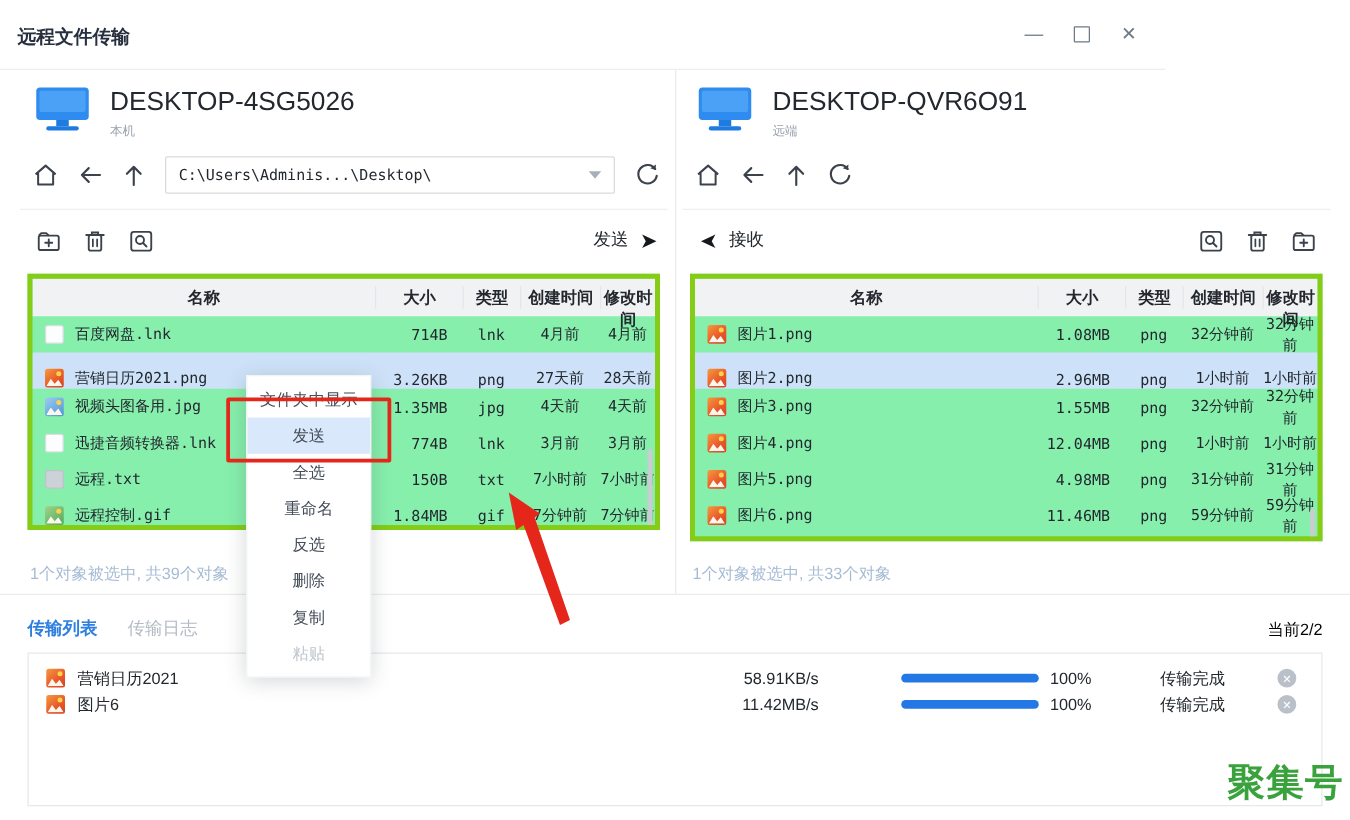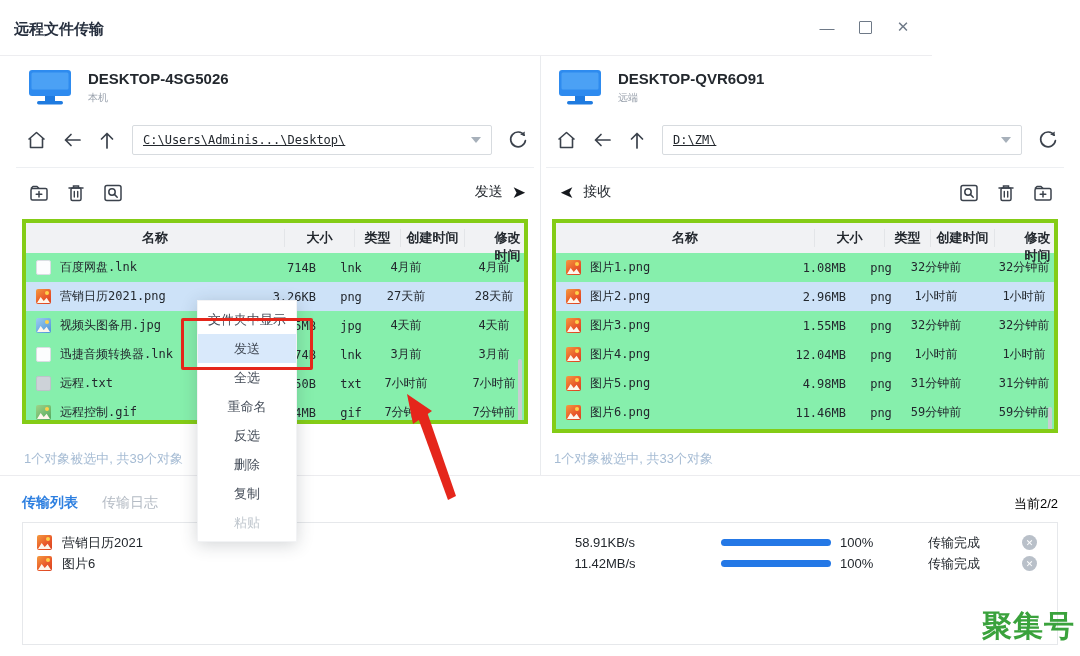--- a/index.html
+++ b/index.html
@@ -15,28 +15,28 @@
   .maxi-glyph{width:11px;height:11px;border:1.6px solid #6e7987;border-radius:1px;}
 
   
   .panel{position:absolute;top:56px;width:506px;height:420px;}
   .panel-left{left:22px;}
   .panel-right{left:552px;}
   .divider-v{position:absolute;left:540px;top:56px;width:1px;height:419px;background:#e9ebee;}
   .divider-h{position:absolute;left:0;top:475px;width:1080px;height:1px;background:#ececef;}
 
   .pc{position:absolute;top:12px;left:6px;display:flex;gap:16px;align-items:flex-start;}
-  .pc-name{font-size:15px;font-weight:bold;color:#23282e;margin-top:2px;}
+  .pc-name{font-size:21px;font-weight:normal;color:#23282e;margin-top:2px;}
   .pc-role{font-size:10px;color:#9aa2ad;margin-top:4px;}
 
   .nav{position:absolute;top:68px;left:4px;right:0;height:32px;display:flex;align-items:center;gap:16px;}
   .nav-icon{flex:none;display:flex;cursor:pointer;}
   .path-box{flex:1;height:30px;border:1px solid #d7dbdf;border-radius:2px;display:flex;align-items:center;
             padding:0 10px;box-sizing:border-box;background:#fff;cursor:text;}
-  .path-text{flex:1;font-family:"DejaVu Sans Mono","Liberation Mono",monospace;font-size:12px;color:#23282e;text-decoration:underline;}
+  .path-text{flex:1;font-family:"DejaVu Sans Mono","Liberation Mono",monospace;font-size:12px;color:#23282e;}
   .caret-down{width:0;height:0;border-left:5px solid transparent;border-right:5px solid transparent;
               border-top:6px solid #a7b0ba;flex:none;cursor:pointer;}
   .panel-line{position:absolute;top:111px;left:-6px;right:-6px;height:1px;background:#edeff2;}
 
   .toolbar{position:absolute;top:121px;left:0;right:0;height:34px;}
   .tool-group{position:absolute;top:5px;display:flex;gap:15px;}
   .tool-btn{cursor:pointer;display:flex;}
   .send-btn,.receive-btn{position:absolute;top:6px;display:flex;align-items:center;gap:9px;cursor:pointer;
             font-size:14px;color:#23282e;}
   .arrow-glyph{font-size:17px;color:#15181d;line-height:1;}
@@ -44,29 +44,29 @@
 
   
   .ftable{position:absolute;top:163px;left:0;width:506px;border:4px solid #84cc16;box-sizing:border-box;
           background:#86efac;overflow:hidden;}
   .ftable-left{height:205px;}
   .ftable-right{height:214px;}
   .thead{display:flex;height:30px;background:#f1f2f4;align-items:center;font-size:13px;font-weight:bold;}
   .th{box-sizing:border-box;}
   .th + .th{border-left:1px solid #e3e5e8;height:18px;line-height:18px;}
   .tr{display:flex;height:29px;align-items:center;font-size:12px;cursor:default;}
-  .sel-true{background:#cde2f8;}
+  .sel-true{background:#cde2f8;align-items:flex-end;}
   .cell-mono{font-family:"DejaVu Sans Mono","Liberation Mono",monospace;}
   .c-name{flex:1;display:flex;align-items:center;gap:9px;padding-left:10px;overflow:hidden;white-space:nowrap;}
   .c-name-h{flex:1;text-align:center;}
   .c-size{width:70px;text-align:right;padding-right:12px;box-sizing:border-box;}
   .c-size-h{width:70px;text-align:center;}
   .c-type{width:46px;text-align:center;}
   .c-created{width:64px;text-align:center;}
-  .c-mod{width:60px;text-align:center;padding-left:26px;}
+  .c-mod{width:44px;text-align:center;}
   .scroll-thumb{position:absolute;right:2px;width:4px;border-radius:2px;background:#c9cdd2;cursor:pointer;}
 
   
   .fi{width:15px;height:15px;border-radius:2px;position:relative;flex:none;}
   .fi-doc{background:#fcfdfe;border:1px solid #dadee3;box-sizing:border-box;}
   .fi-doc-gray{background:#cdd2d8;border:1px solid #bdc3c9;box-sizing:border-box;}
   .fi-image-orange{background:linear-gradient(140deg,#f59a3e 0%,#e8572a 60%,#d8431f 100%);}
   .fi-image-blue{background:linear-gradient(140deg,#9ccdf0,#4e94d8);}
   .fi-image-green{background:linear-gradient(140deg,#9fd488,#53a85e);}
   .fi-image-orange::before,.fi-image-blue::before,.fi-image-green::before{
@@ -80,21 +80,21 @@
   
   .tabs{position:absolute;left:22px;top:494px;display:flex;gap:24px;font-size:14px;align-items:center;}
   .tab{cursor:pointer;}
   .tab-active{color:#2d7fe0;font-weight:bold;}
   .tab-inactive{color:#b4bbc4;}
   .counter{position:absolute;right:22px;top:495px;font-size:13px;color:#000000;}
   .tcard{position:absolute;left:22px;top:522px;width:1036px;height:123px;border:1px solid #e6e8eb;
          box-sizing:border-box;background:#fff;padding-top:9px;}
   .trow{display:flex;align-items:center;height:21px;padding:0 20px 0 14px;}
   .t-name{flex:1;display:flex;align-items:center;gap:10px;font-size:13px;color:#23282e;}
-  .t-speed{width:100px;text-align:center;font-size:13px;color:#23282e;}
+  .t-speed{width:100px;text-align:right;font-size:13px;color:#23282e;}
   .t-bar{width:110px;height:7px;border-radius:4px;background:#2478e6;margin-left:66px;flex:none;}
   .t-pct{width:42px;font-size:13px;margin-left:9px;color:#23282e;}
   .t-status{width:58px;font-size:13px;margin-left:46px;color:#23282e;}
   .t-close{width:15px;height:15px;border-radius:50%;background:#b9c0c9;color:#fff;font-size:9px;
            display:flex;align-items:center;justify-content:center;margin-left:36px;cursor:pointer;flex:none;}
 
   
   .cmenu{position:absolute;left:197px;top:300px;width:100px;background:#fff;padding:4px 0;
          box-shadow:0 3px 16px rgba(40,50,60,.20);border:1px solid #f2f3f5;box-sizing:border-box;z-index:20;}
   .mi{height:29px;line-height:29px;text-align:center;font-size:13px;color:#454d59;cursor:pointer;}
@@ -306,24 +306,20 @@
       <span class="nav-icon">
         <svg width="19" height="18" viewBox="0 0 19 18">
             <path d="M17 9 H2.5 M8 3.5 L2.5 9 L8 14.5" fill="none" stroke="#3b424c" stroke-width="1.7" stroke-linecap="round" stroke-linejoin="round"></path>
           </svg>
       </span>
       <span class="nav-icon">
         <svg width="18" height="19" viewBox="0 0 18 19">
             <path d="M9 17 V2.5 M3.5 8 L9 2.5 L14.5 8" fill="none" stroke="#3b424c" stroke-width="1.7" stroke-linecap="round" stroke-linejoin="round"></path>
           </svg>
       </span>
-      <div class="path-box">
-        <span class="path-text">D:\ZM\</span>
-        <span class="caret-down"></span>
-      </div>
       <span class="nav-icon">
         <svg width="20" height="20" viewBox="0 0 20 20">
             <path d="M16.2 5.2 A7.4 7.4 0 1 0 17.4 10.6" fill="none" stroke="#3b424c" stroke-width="1.7" stroke-linecap="round"></path>
             <path d="M16.8 1.6 L16.4 6 L12.2 4.6 Z" fill="#3b424c"></path>
           </svg>
       </span>
     </div>
 
     <div class="panel-line"></div>
 

